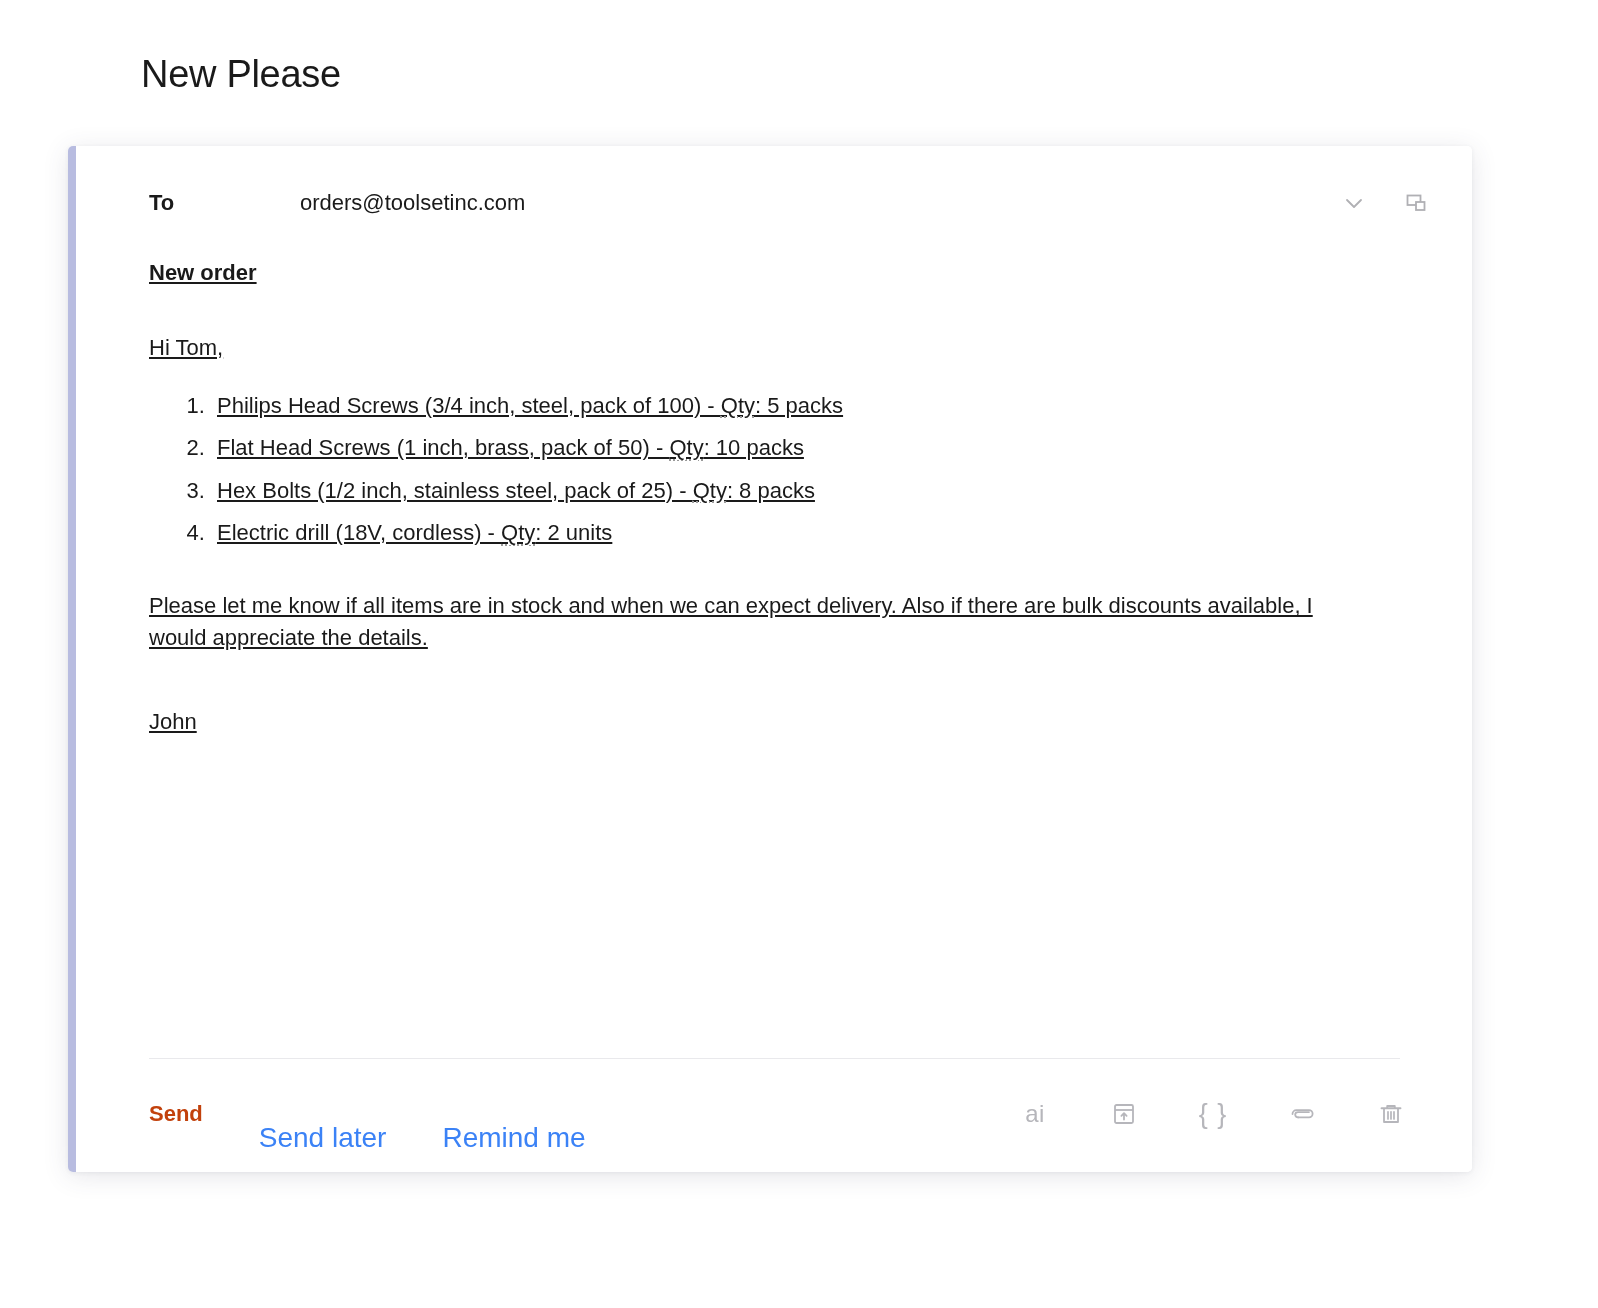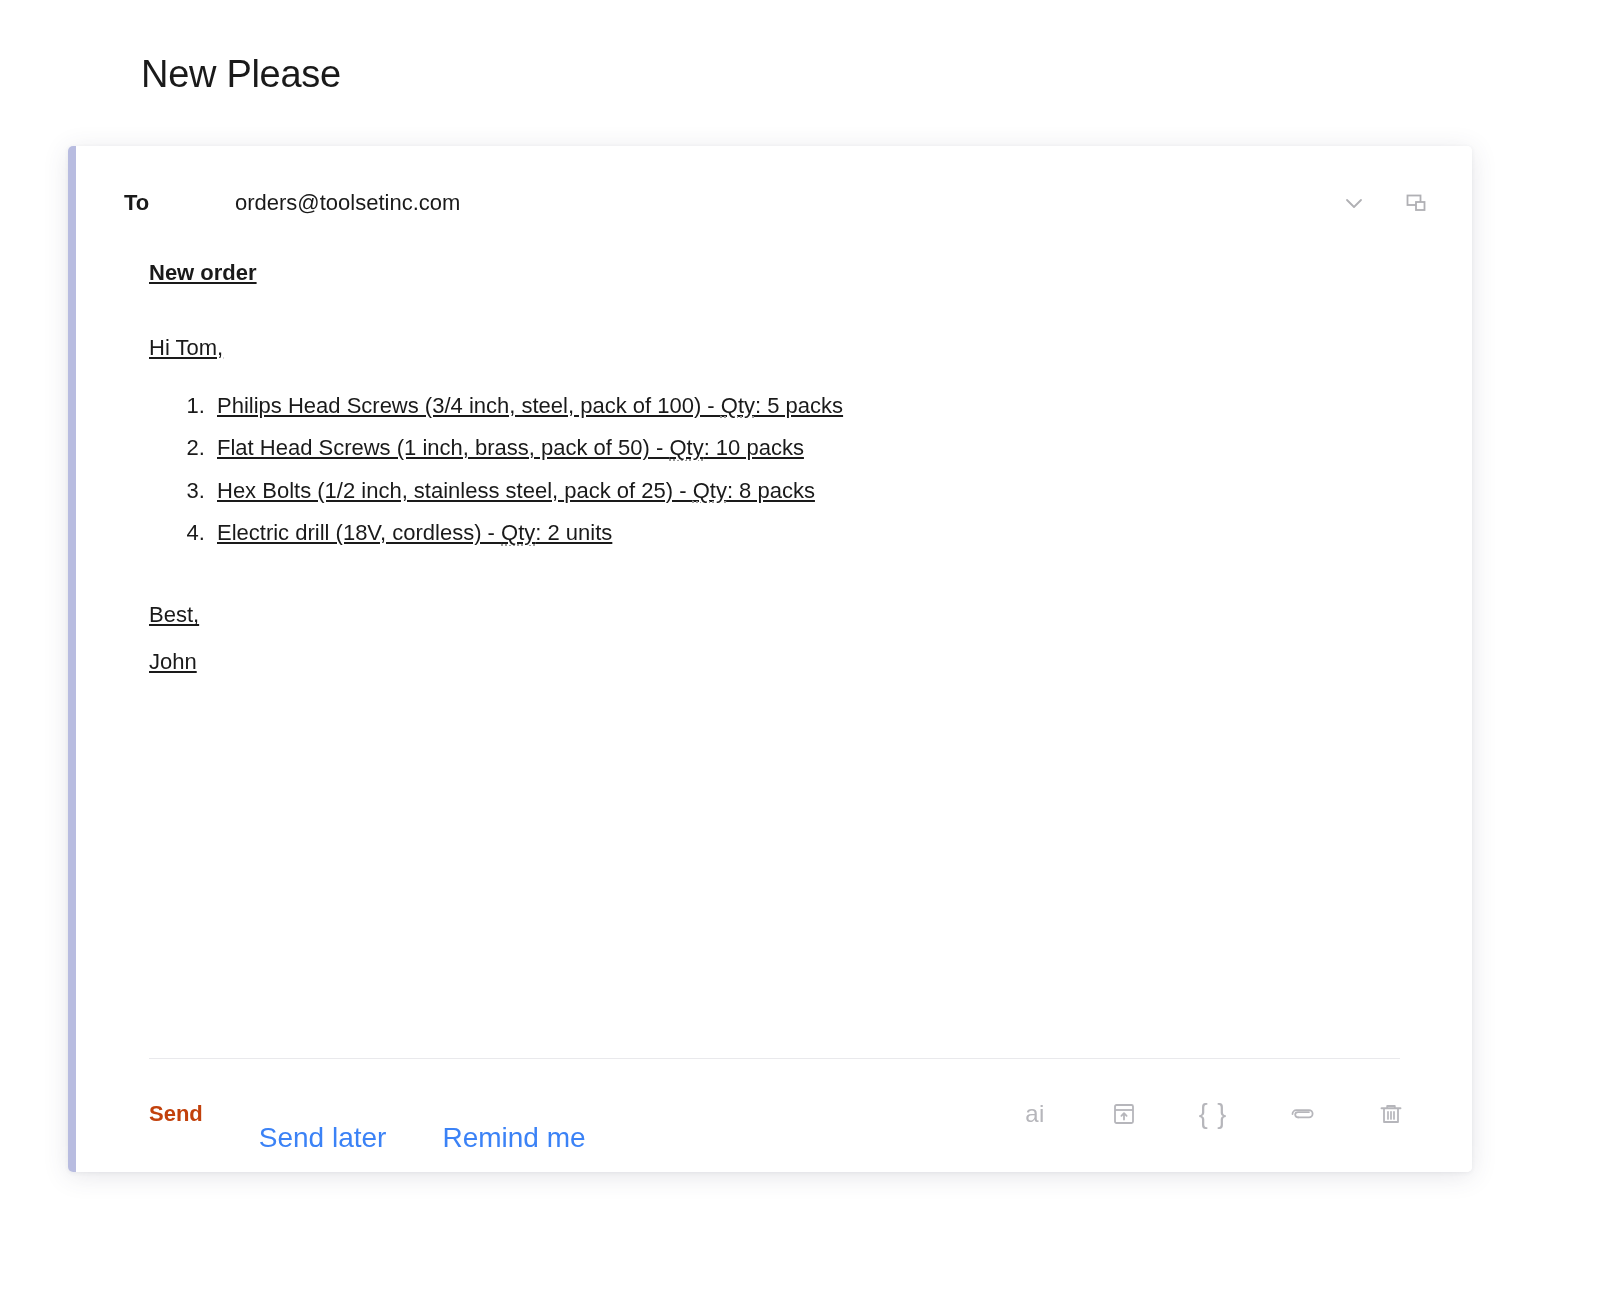--- a/index.html
+++ b/index.html
@@ -57,22 +57,23 @@
     position: relative;
     background: #ffffff;
     padding: 0;
     height: 100%;
   }
 
   
   .header-row {
     display: flex;
     align-items: center;
-    padding: 30px 36px 0 48px;
+    padding: 30px 36px 0 73px;
     height: 84px;
+    gap: 40px;
   }
   .to-label {
     font-size: 22px;
     font-weight: 700;
     color: #1a1a1a;
     width: 111px;
     flex: 0 0 111px;
   }
   .to-value {
     font-size: 22px;
@@ -256,23 +257,23 @@
         <div class="para greeting">Hi Tom,</div>
 
 
         <ol class="item-list">
           <li><span>Philips Head Screws (3/4 inch, steel, pack of 100) - </span><span class="spellcheck">Qty</span><span>: 5 packs</span></li>
           <li><span>Flat Head Screws (1 inch, brass, pack of 50) - </span><span class="spellcheck">Qty</span><span>: 10 packs</span></li>
           <li><span>Hex Bolts (1/2 inch, stainless steel, pack of 25) - </span><span class="spellcheck">Qty</span><span>: 8 packs</span></li>
           <li><span>Electric drill (18V, cordless) - </span><span class="spellcheck">Qty</span><span>: 2 units</span></li>
         </ol>
 
+        <div class="para">Please let me know if all items are in stock and when we can expect delivery. Also if there are bulk discounts available, I would appreciate the details.</div>
 
         <div class="signature">
-          <div>Best,</div>
           <div>John</div>
         </div>
 
       </div>
 
       <div class="divider"></div>
 
       <div class="footer">
 
         <div class="footer-left">

